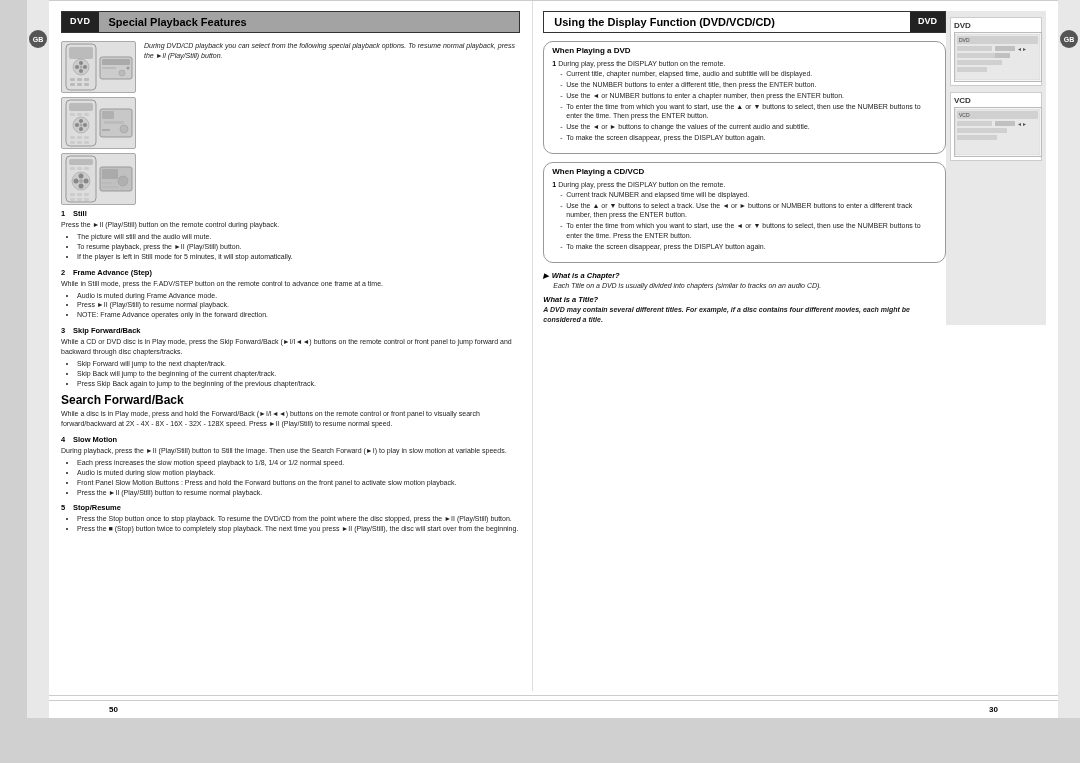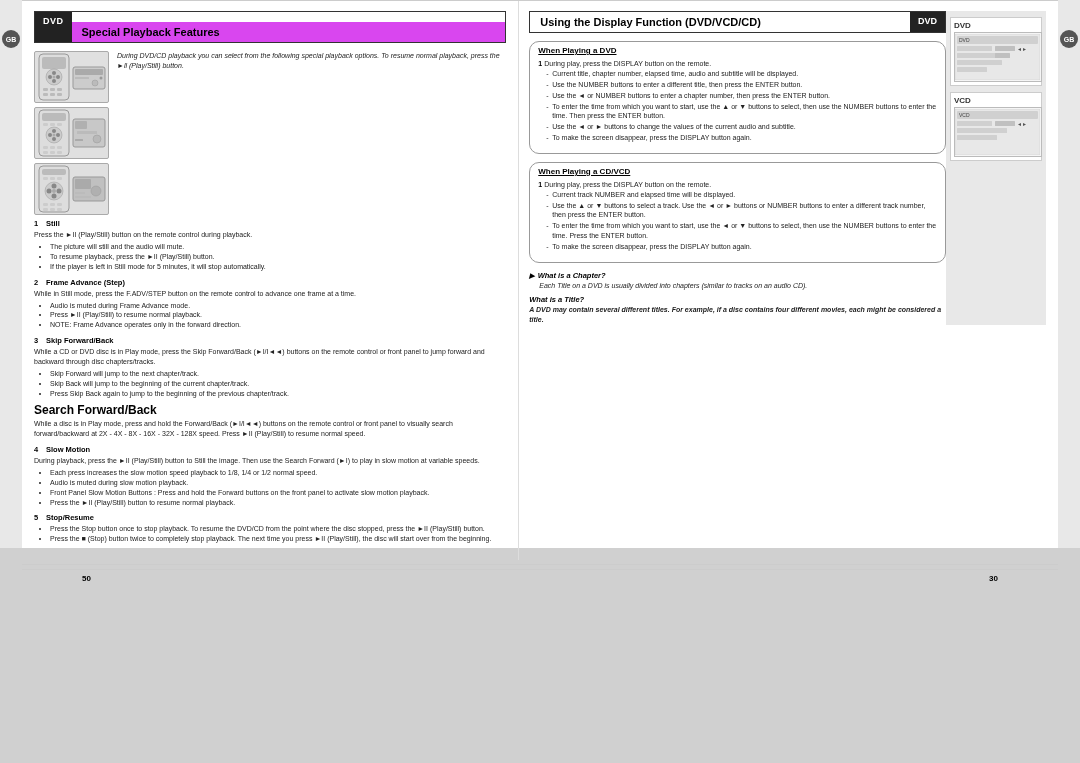--- a/index.html
+++ b/index.html
@@ -7,22 +7,23 @@
       width: 1080px;
       height: 763px;
       background: #d0d0d0;
       font-family: Arial, Helvetica, sans-serif;
       font-size: 7.5px;
       overflow: hidden;
     }
     .page-container {
       display: flex;
       width: 1080px;
-      height: 548px;
+      height: 718px;
       position: relative;
+      padding-left: 27px;
     }
     
     .side-tab {
       width: 22px;
       background: #e8e8e8;
       display: flex;
       flex-direction: column;
       align-items: center;
       justify-content: flex-start;
       padding-top: 30px;
@@ -71,28 +72,27 @@
     }
     .section-header .dvd-badge {
       background: #222;
       color: white;
       font-size: 9px;
       font-weight: bold;
       padding: 4px 8px;
       letter-spacing: 0.5px;
     }
     .section-header .section-title {
-      background: #d946ef;
+      background: #a3a3a3;
       font-size: 11px;
       font-weight: bold;
       padding: 4px 10px;
       flex: 1;
       display: flex;
       align-items: center;
-      margin-top: 10px;
     }
     
     .intro-text {
       font-style: italic;
       font-size: 7px;
       line-height: 1.4;
       margin-bottom: 6px;
       color: #222;
     }
     
@@ -163,21 +163,20 @@
       border-radius: 10px;
       padding: 4px 8px 6px 8px;
       margin-bottom: 8px;
     }
     .when-playing-title {
       font-size: 8px;
       font-weight: bold;
       margin-bottom: 4px;
     }
     .when-playing-title span {
-      text-decoration: underline;
     }
     .right-numbered {
       margin-bottom: 4px;
     }
     .right-numbered .num {
       font-weight: bold;
       font-size: 7px;
     }
     .right-bullet {
       list-style: none;

